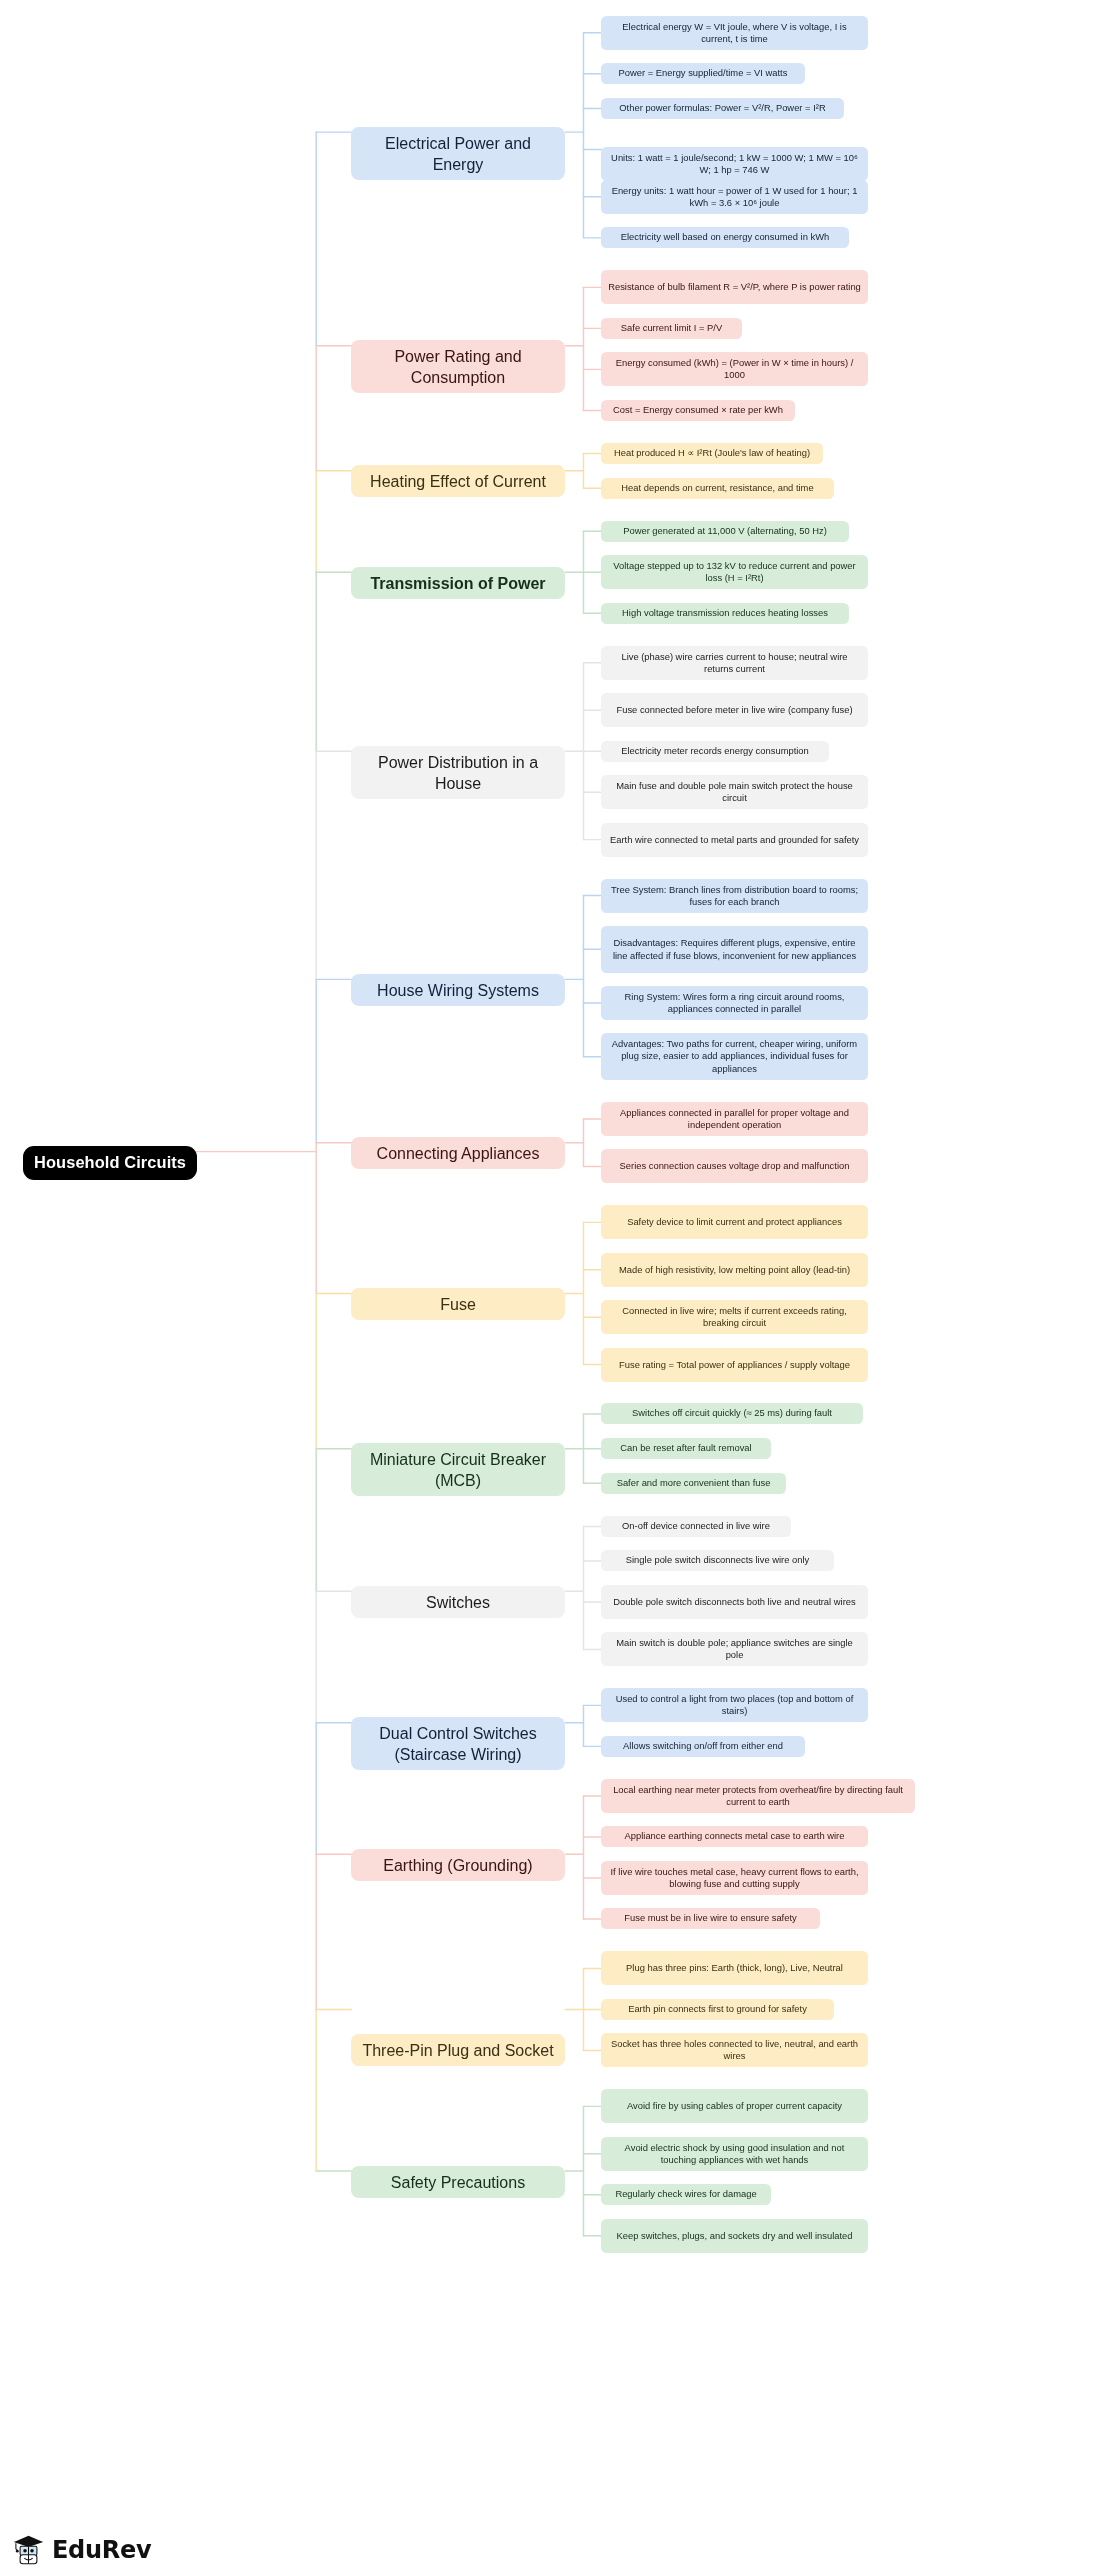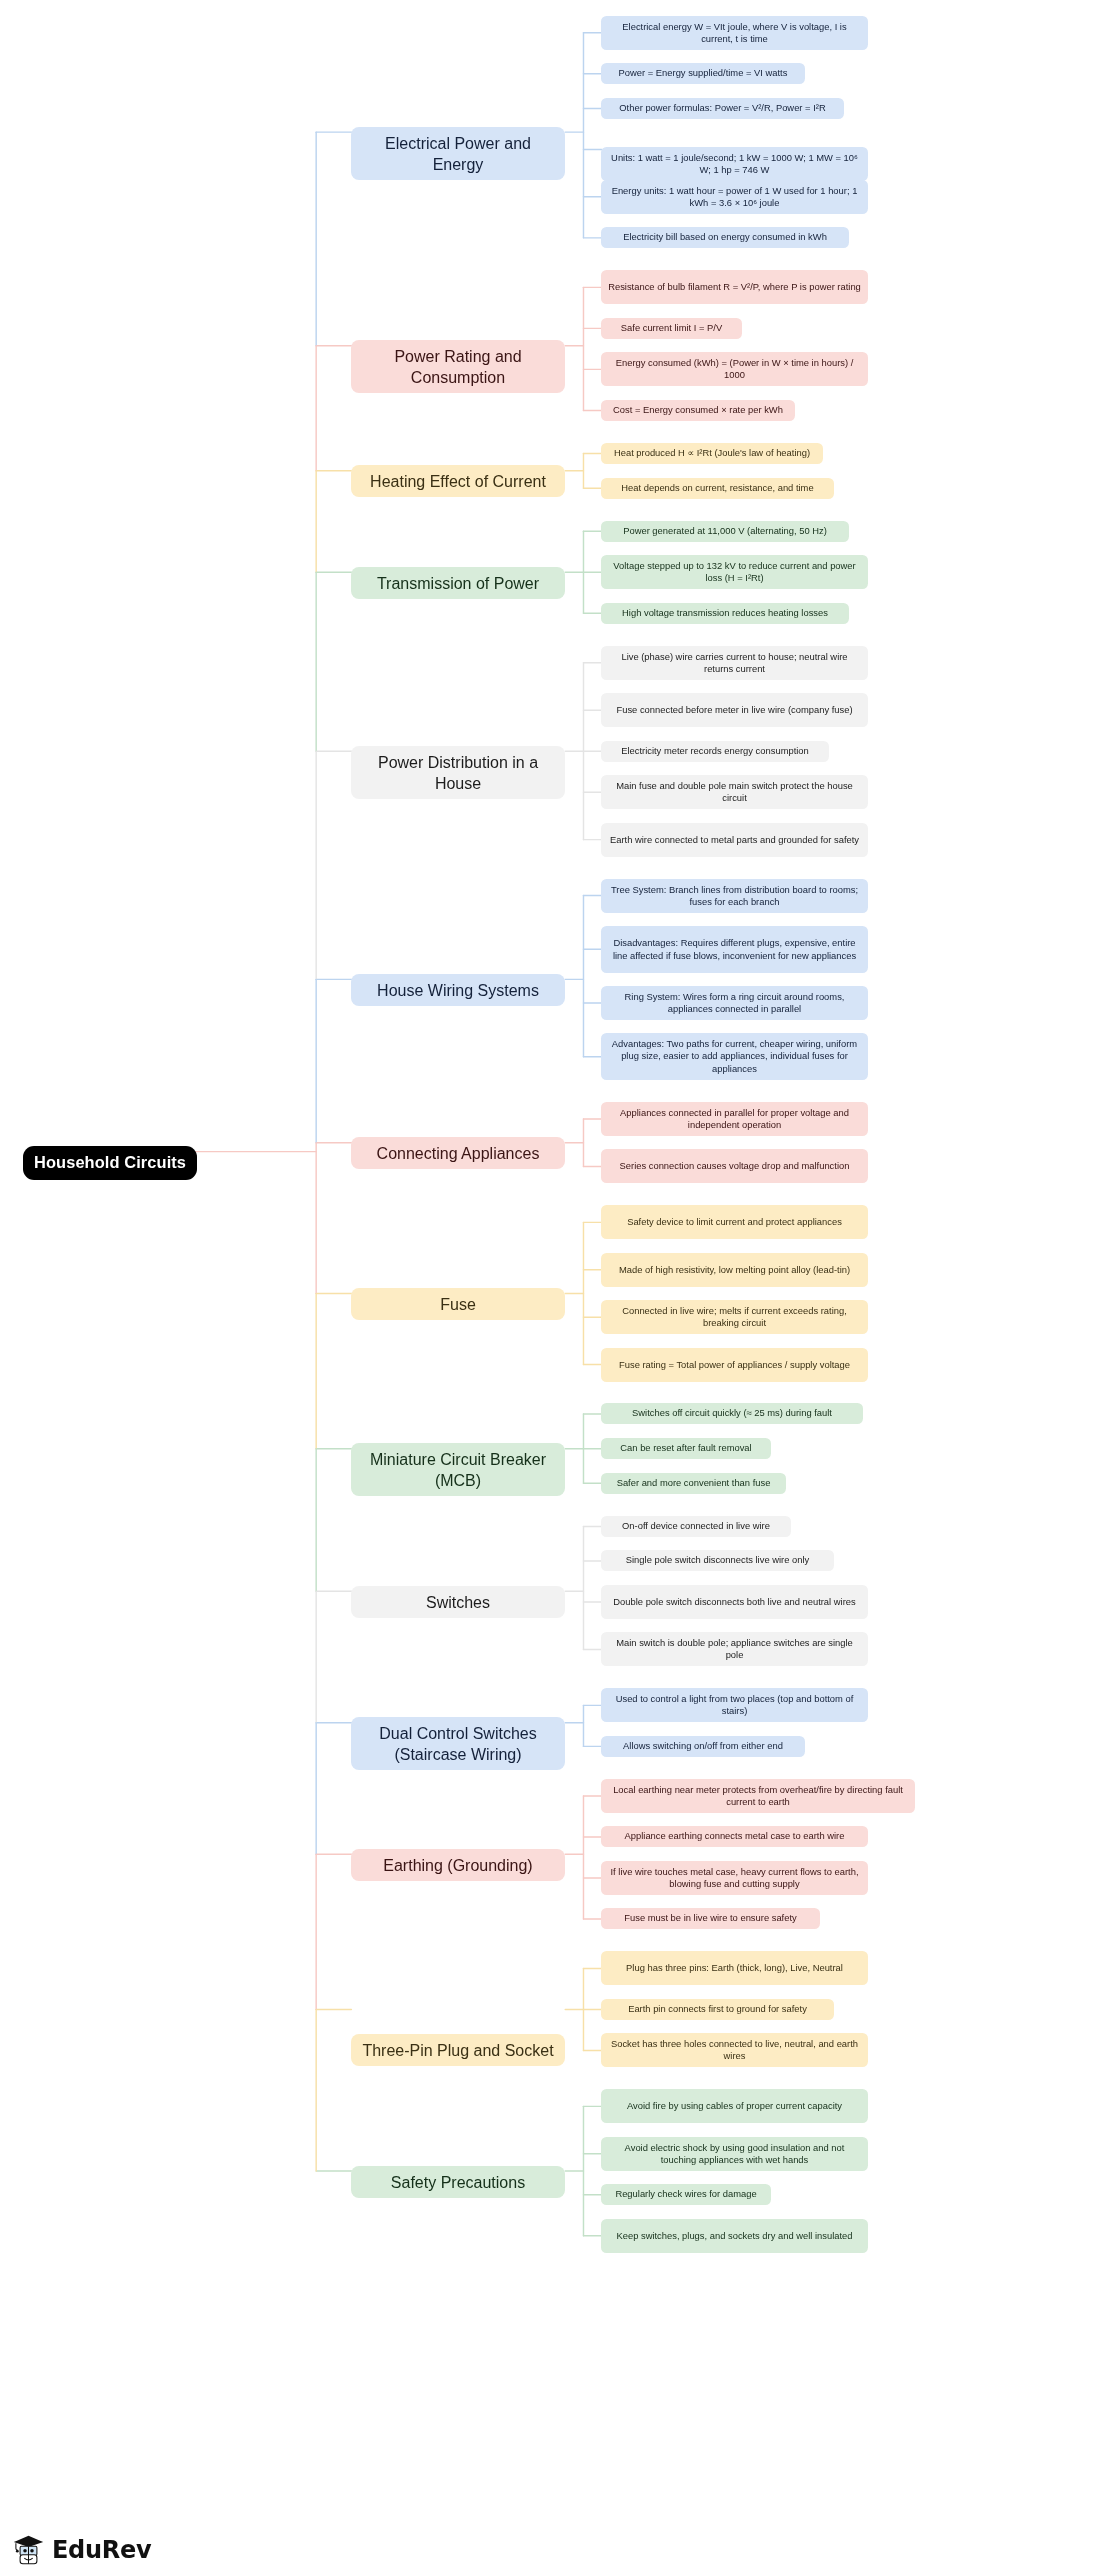--- a/index.html
+++ b/index.html
@@ -191,34 +191,34 @@
     </svg>
 
   <div class="node root" id="root-node" style="left: 23px; top: 1146px;">Household Circuits</div>
 
   <div id="branch-layer">
       <div class="node leaf c-blue" style="left: 601px; top: 16px; width: 267px; min-height: 34px;">Electrical energy W = VIt joule, where V is voltage, I is current, t is time</div>
       <div class="node leaf c-blue" style="left: 601px; top: 63px; width: 204px; min-height: 21px;">Power = Energy supplied/time = VI watts</div>
       <div class="node leaf c-blue" style="left: 601px; top: 98px; width: 243px; min-height: 21px;">Other power formulas: Power = V²/R, Power = I²R</div>
       <div class="node leaf c-blue" style="left: 601px; top: 132px; width: 267px; min-height: 34px; margin-top: 15px;">Units: 1 watt = 1 joule/second; 1 kW = 1000 W; 1 MW = 10⁶ W; 1 hp = 746 W</div>
       <div class="node leaf c-blue" style="left: 601px; top: 180px; width: 267px; min-height: 34px;">Energy units: 1 watt hour = power of 1 W used for 1 hour; 1 kWh = 3.6 × 10⁶ joule</div>
-      <div class="node leaf c-blue" style="left: 601px; top: 227px; width: 248px; min-height: 21px;">Electricity bill based on energy consumed in kWh</div>
+      <div class="node leaf c-blue" style="left: 601px; top: 227px; width: 248px; min-height: 21px;">Electricity well based on energy consumed in kWh</div>
       <div class="node branch c-blue" style="left: 351px; width: 214px; top: 127px;">Electrical Power and Energy</div>
       <div class="node leaf c-pink" style="left: 601px; top: 270px; width: 267px; min-height: 34px;">Resistance of bulb filament R = V²/P, where P is power rating</div>
       <div class="node leaf c-pink" style="left: 601px; top: 318px; width: 141px; min-height: 21px;">Safe current limit I = P/V</div>
       <div class="node leaf c-pink" style="left: 601px; top: 352px; width: 267px; min-height: 34px;">Energy consumed (kWh) = (Power in W × time in hours) / 1000</div>
       <div class="node leaf c-pink" style="left: 601px; top: 400px; width: 194px; min-height: 21px;">Cost = Energy consumed × rate per kWh</div>
       <div class="node branch c-pink" style="left: 351px; width: 214px; top: 340px;">Power Rating and Consumption</div>
       <div class="node leaf c-yellow" style="left: 601px; top: 443px; width: 222px; min-height: 21px;">Heat produced H ∝ I²Rt (Joule's law of heating)</div>
       <div class="node leaf c-yellow" style="left: 601px; top: 478px; width: 233px; min-height: 21px;">Heat depends on current, resistance, and time</div>
       <div class="node branch c-yellow" style="left: 351px; width: 214px; top: 465px;">Heating Effect of Current</div>
       <div class="node leaf c-green" style="left: 601px; top: 521px; width: 248px; min-height: 21px;">Power generated at 11,000 V (alternating, 50 Hz)</div>
       <div class="node leaf c-green" style="left: 601px; top: 555px; width: 267px; min-height: 34px;">Voltage stepped up to 132 kV to reduce current and power loss (H = I²Rt)</div>
       <div class="node leaf c-green" style="left: 601px; top: 603px; width: 248px; min-height: 21px;">High voltage transmission reduces heating losses</div>
-      <div class="node branch c-green" style="left: 351px; width: 214px; top: 567px;">Transmission of Power</div>
+      <div class="node branch c-green" style="left: 351px; width: 214px; top: 567px; font-weight: bold;">Transmission of Power</div>
       <div class="node leaf c-gray" style="left: 601px; top: 646px; width: 267px; min-height: 34px;">Live (phase) wire carries current to house; neutral wire returns current</div>
       <div class="node leaf c-gray" style="left: 601px; top: 693px; width: 267px; min-height: 34px;">Fuse connected before meter in live wire (company fuse)</div>
       <div class="node leaf c-gray" style="left: 601px; top: 741px; width: 228px; min-height: 21px;">Electricity meter records energy consumption</div>
       <div class="node leaf c-gray" style="left: 601px; top: 775px; width: 267px; min-height: 34px;">Main fuse and double pole main switch protect the house circuit</div>
       <div class="node leaf c-gray" style="left: 601px; top: 823px; width: 267px; min-height: 34px;">Earth wire connected to metal parts and grounded for safety</div>
       <div class="node branch c-gray" style="left: 351px; width: 214px; top: 746px;">Power Distribution in a House</div>
       <div class="node leaf c-blue" style="left: 601px; top: 879px; width: 267px; min-height: 34px;">Tree System: Branch lines from distribution board to rooms; fuses for each branch</div>
       <div class="node leaf c-blue" style="left: 601px; top: 926px; width: 267px; min-height: 47px;">Disadvantages: Requires different plugs, expensive, entire line affected if fuse blows, inconvenient for new appliances</div>
       <div class="node leaf c-blue" style="left: 601px; top: 986px; width: 267px; min-height: 34px;">Ring System: Wires form a ring circuit around rooms, appliances connected in parallel</div>
       <div class="node leaf c-blue" style="left: 601px; top: 1033px; width: 267px; min-height: 47px;">Advantages: Two paths for current, cheaper wiring, uniform plug size, easier to add appliances, individual fuses for appliances</div>

